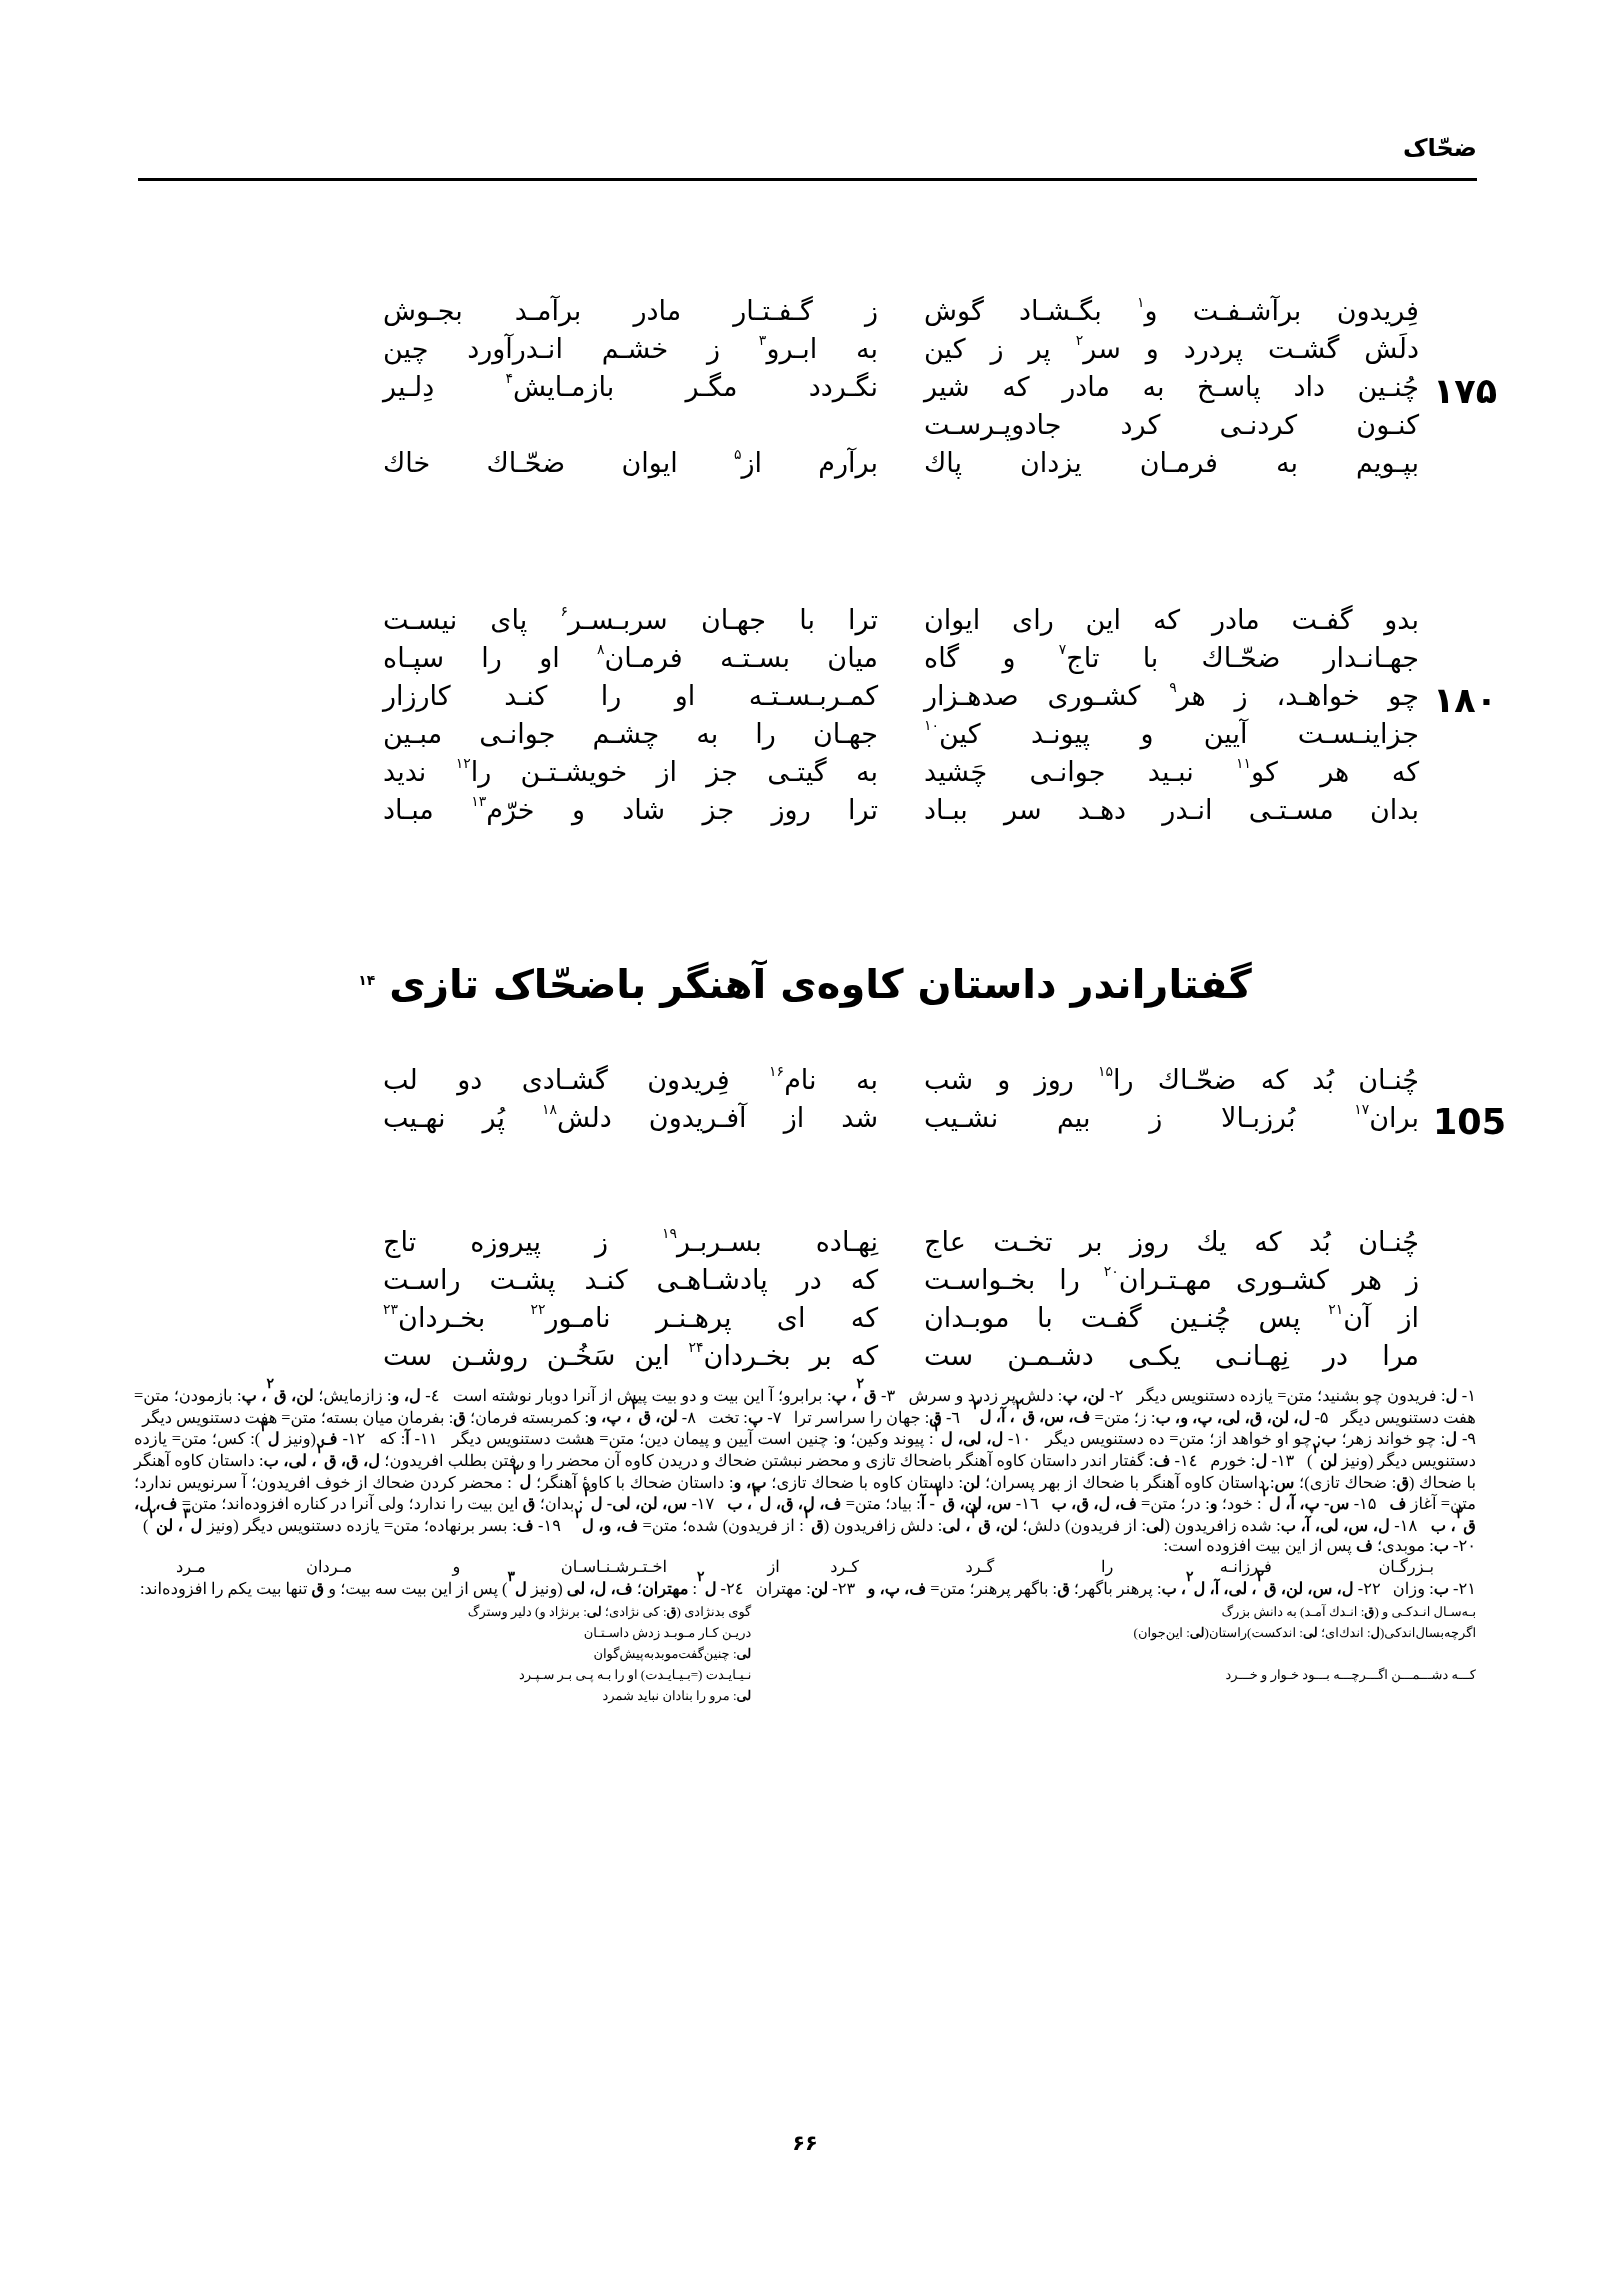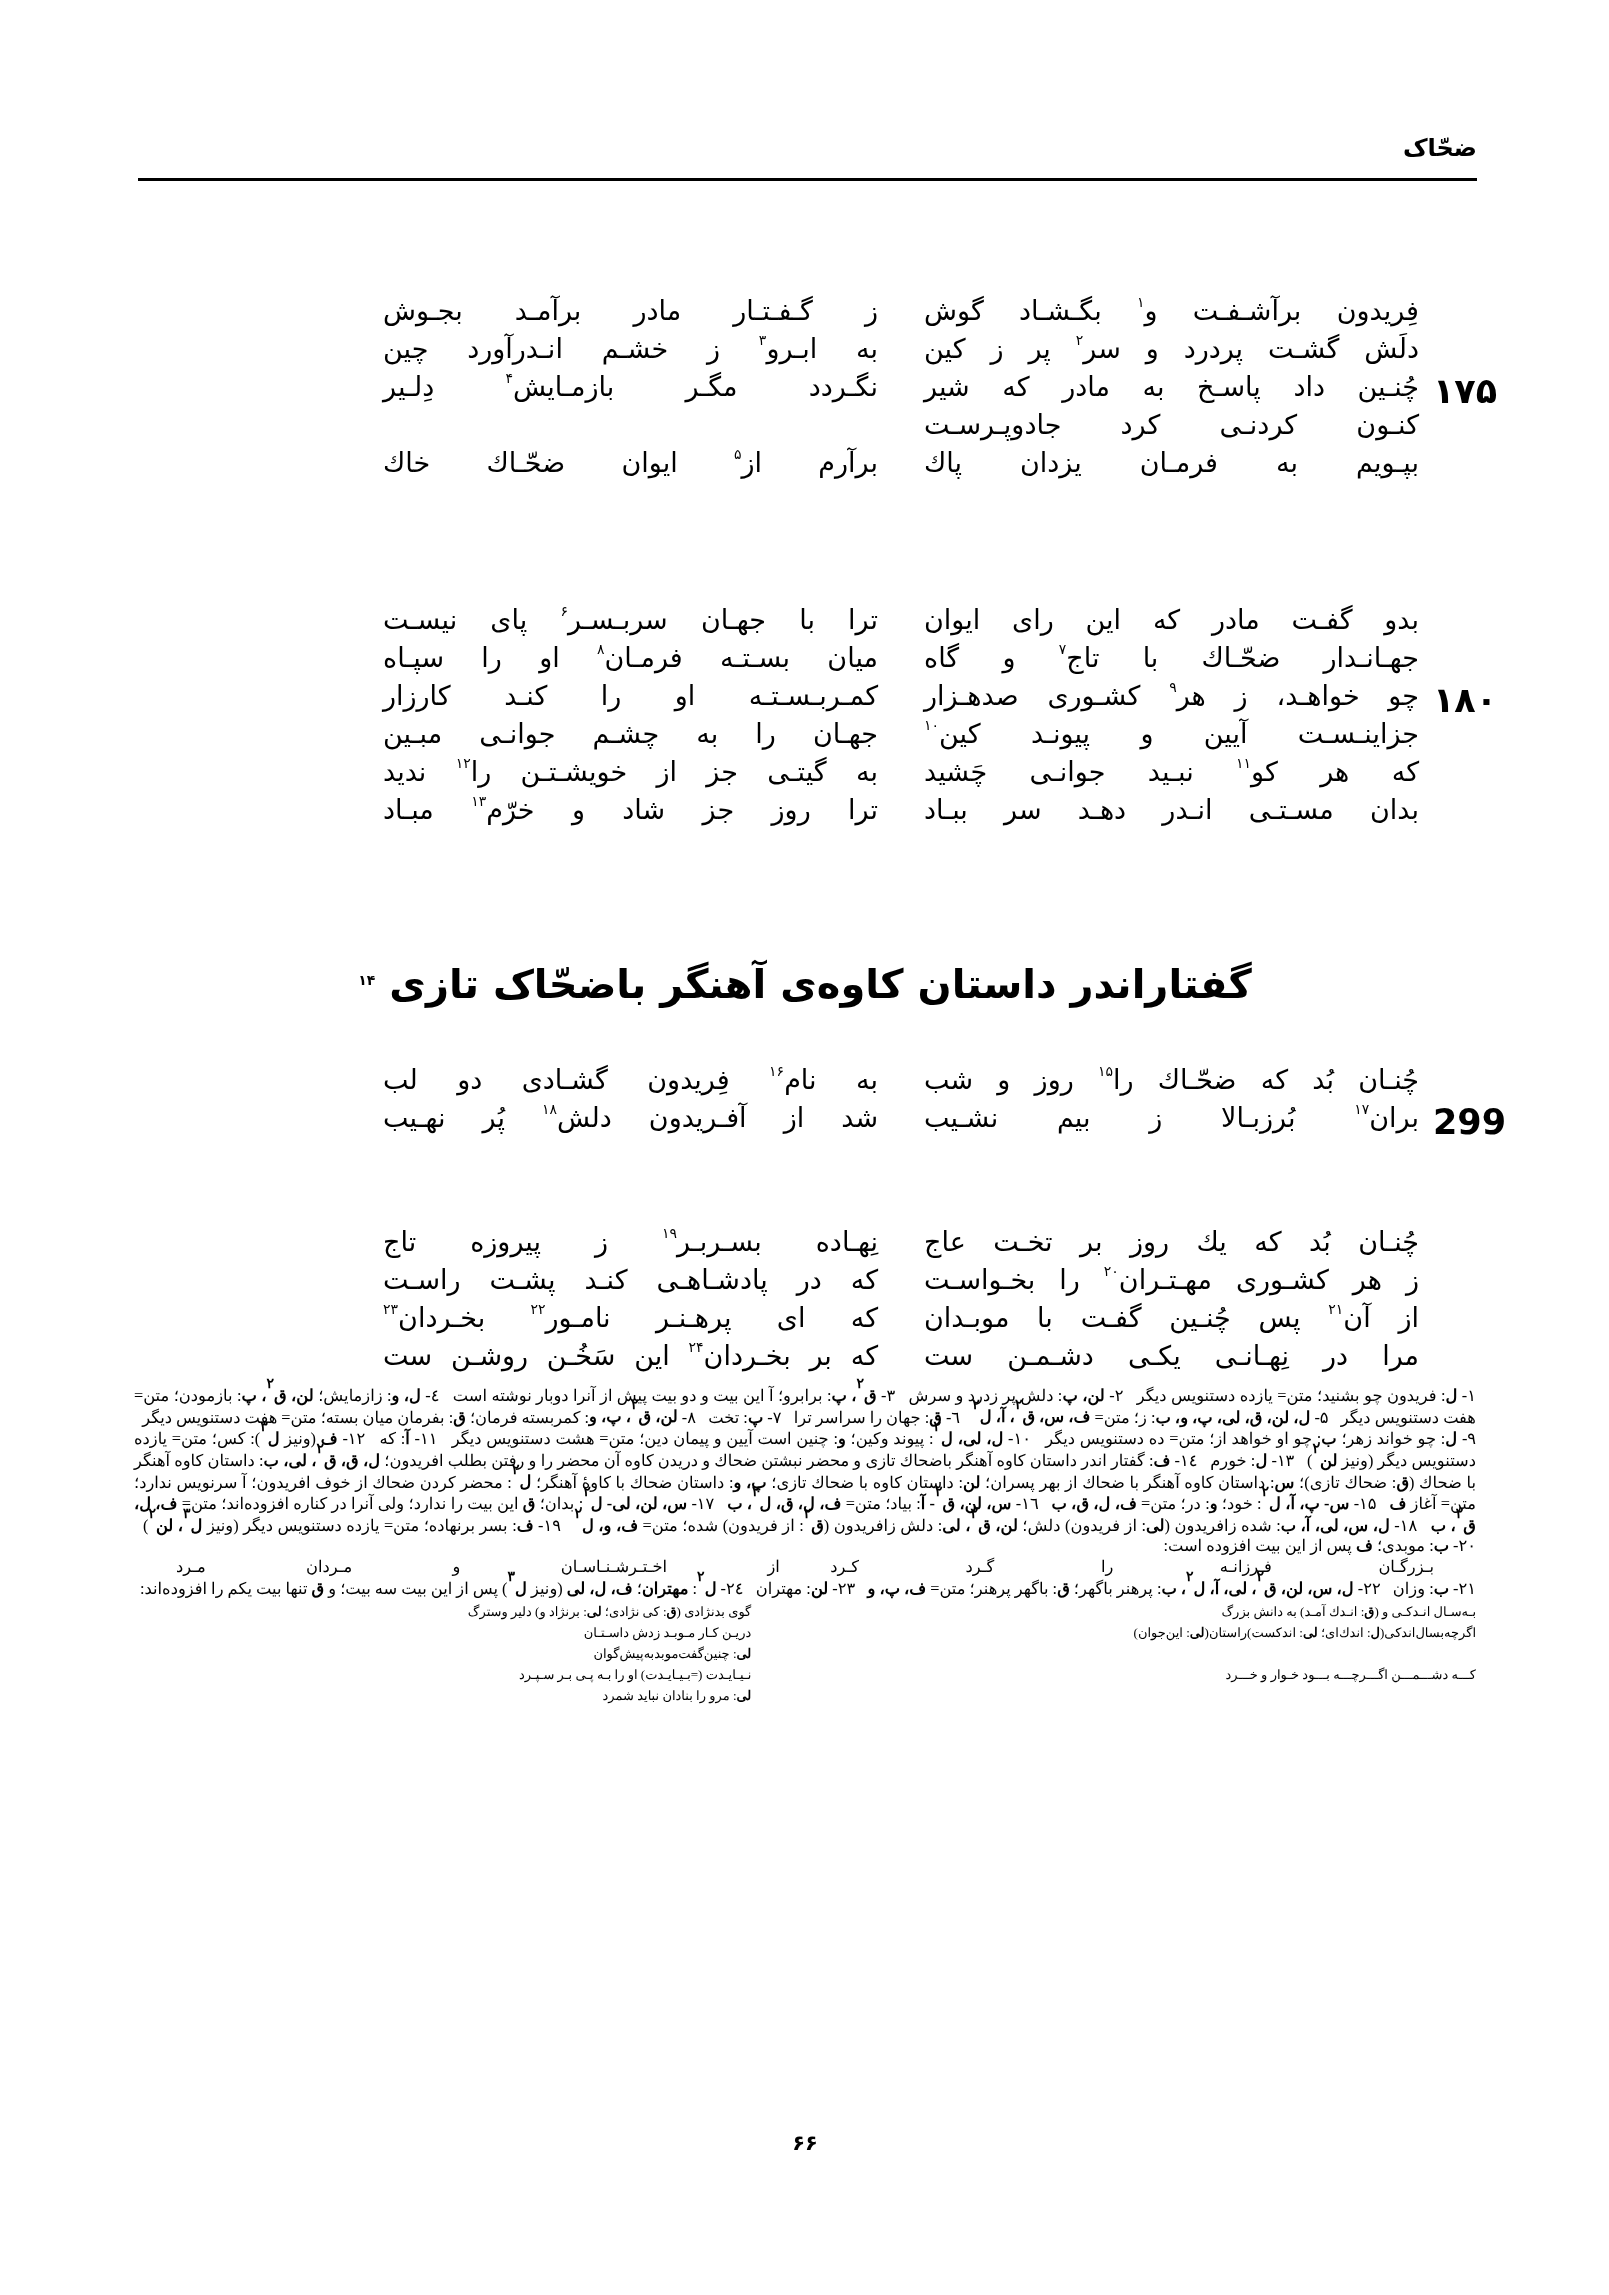--- a/index.html
+++ b/index.html
@@ -116,21 +116,21 @@
     <span>گفتاراندر داستان کاوه‌ی آهنگر باضحّاک تازی</span>
     <sup>۱۴</sup>
   </div>
 
   <div class="stanza-block" id="block3" style="top:1064px;">
       <div class="verse-row">
         <span class="hemistich right">چُنـان بُد که ضحّـاك را<sup>۱۵</sup> روز و شب</span>
         <span class="hemistich left">به نام<sup>۱۶</sup> فِریدون گشـادی دو لب</span>
       </div>
       <div class="verse-row">
-        <span class="verse-num">299</span>
+        <span class="verse-num">105</span>
         <span class="hemistich right">بران<sup>۱۷</sup> بُرزبـالا ز بیم نشـیب</span>
         <span class="hemistich left">شد از آفـریدون دلش<sup>۱۸</sup> پُر نهـیب</span>
       </div>
     </div>
   <div class="stanza-block" id="block4" style="top:1226px;">
       <div class="verse-row">
         <span class="hemistich right">چُنـان بُد که یك روز بر تخـت عاج</span>
         <span class="hemistich left">نِهـاده بسـربـر<sup>۱۹</sup> ز پیروزه تاج</span>
       </div>
       <div class="verse-row">

